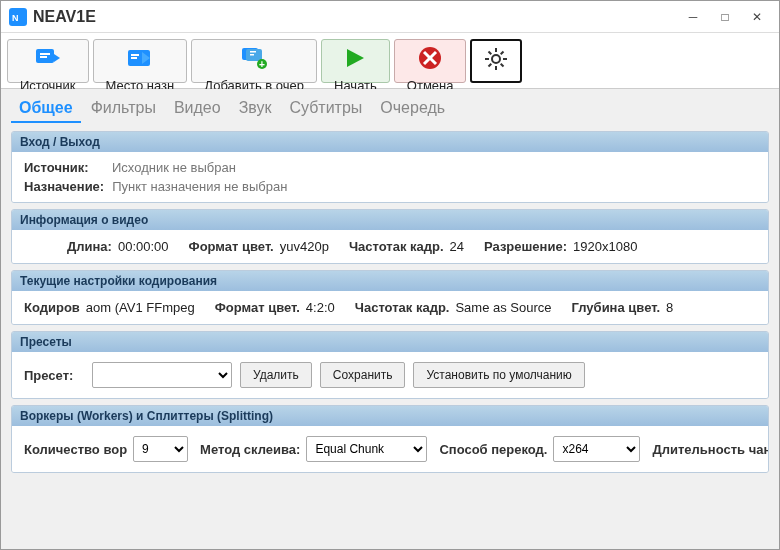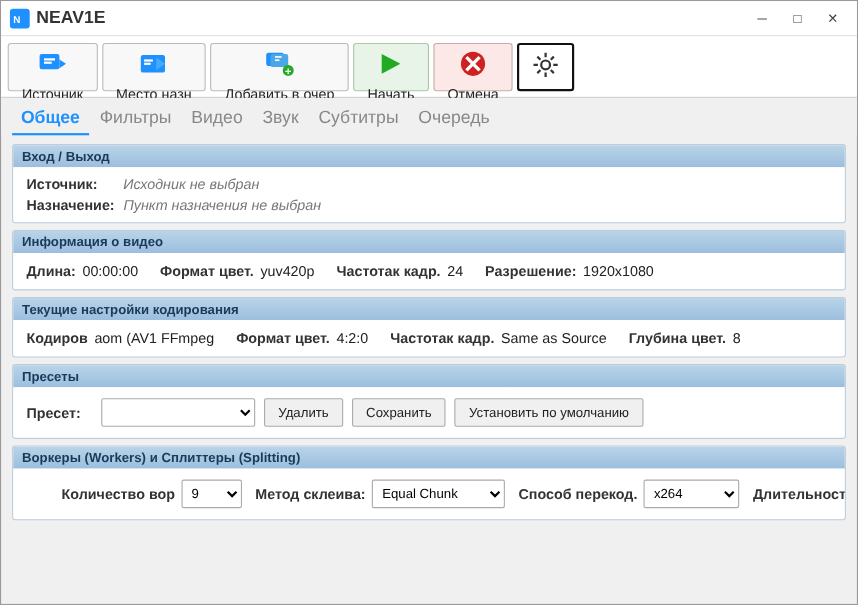--- a/index.html
+++ b/index.html
@@ -158,29 +158,29 @@
       padding: 2px 0;
       gap: 8px;
     }
     .io-label {
       font-weight: 600;
       color: #333;
       min-width: 80px;
     }
     .io-value {
       color: #777;
-      font-style: italic;
     }
 
     
     .vinfo-row {
       display: flex;
       align-items: center;
       gap: 20px;
       padding: 3px 0;
+      margin-left: 43px;
     }
     .vinfo-item {
       display: flex;
       align-items: center;
       gap: 6px;
     }
     .vinfo-label {
       font-weight: 600;
       color: #333;
     }
@@ -240,21 +240,20 @@
       color: #222;
     }
 
     
     .workers-row {
       display: flex;
       align-items: center;
       gap: 12px;
       padding: 4px 0;
       flex-wrap: nowrap;
-      margin-left: 32px;
     }
     .workers-item {
       display: flex;
       align-items: center;
       gap: 6px;
     }
     .workers-label {
       font-weight: 600;
       color: #333;
       white-space: nowrap;

